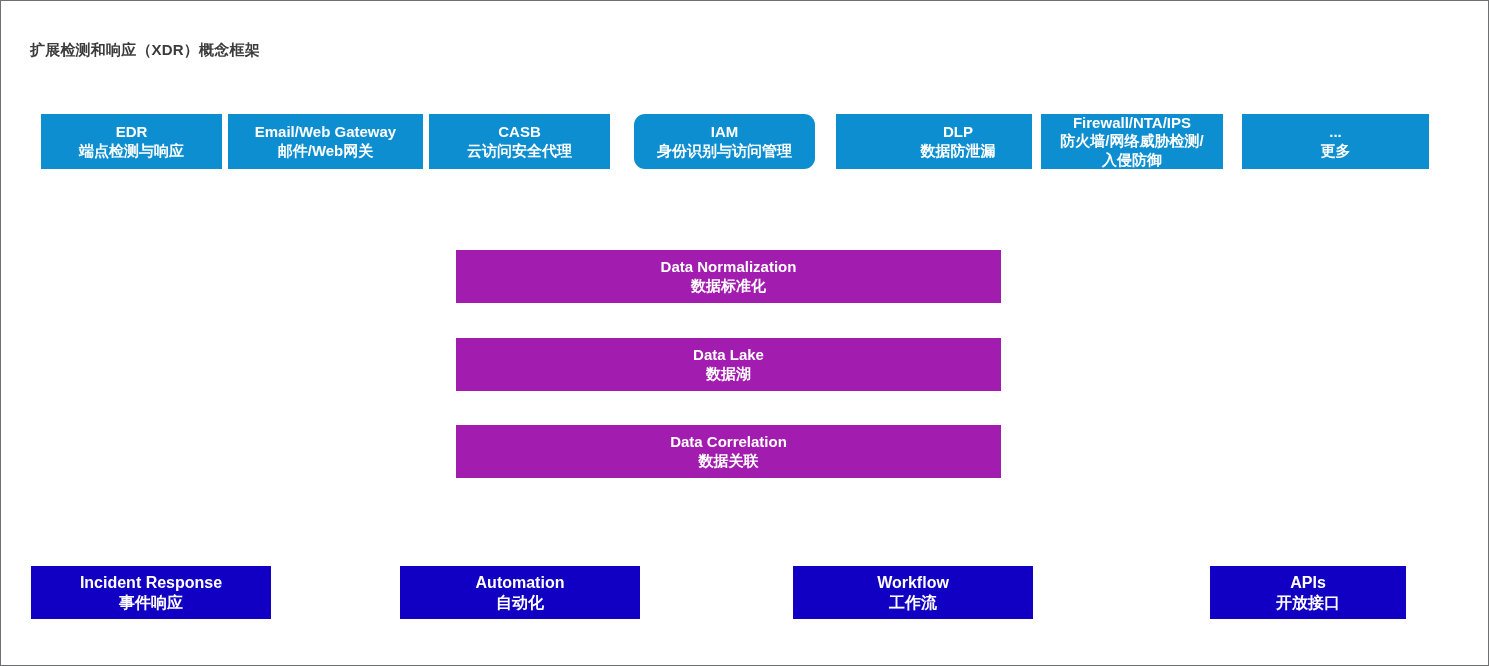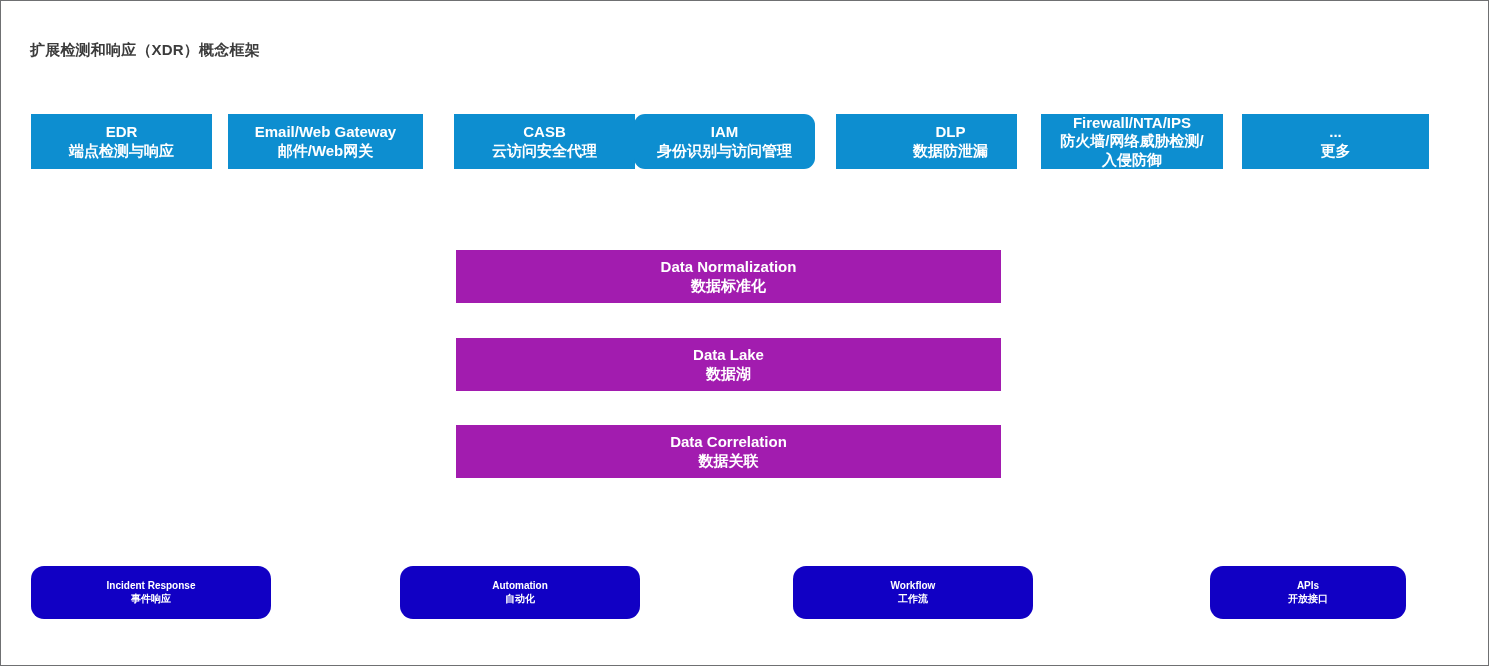--- a/index.html
+++ b/index.html
@@ -65,52 +65,51 @@
     left: 455px;
     width: 545px;
     height: 53px;
     font-size: 15px;
   }
 
   
   .act {
     background: #1100c4;
     height: 53px;
-    font-size: 10px;
-    border-radius: 13px;
+    font-size: 16px;
   }
 </style>
 </head>
 <body>
 
 <div id="canvas">
 
   <div id="page-title">扩展检测和响应（XDR）概念框架</div>
 
-  <div class="node src" style="left:30px; top:113px; width:181px;align-items:center;">
+  <div class="node src" style="left:40px; top:113px; width:181px;align-items:center;">
     <span class="ln ln-en">EDR</span>
     <span class="ln ln-cn">端点检测与响应</span>
   </div>
 
   <div class="node src" style="left:227px; top:113px; width:195px;">
     <span class="ln ln-en">Email/Web Gateway</span>
     <span class="ln ln-cn">邮件/Web网关</span>
   </div>
 
-  <div class="node src" style="left:453px; top:113px; width:181px;">
+  <div class="node src" style="left:428px; top:113px; width:181px;">
     <span class="ln ln-en">CASB</span>
     <span class="ln ln-cn">云访问安全代理</span>
   </div>
 
   <div class="node src" style="left:633px; top:113px; width:181px;border-radius:11px;">
     <span class="ln ln-en">IAM</span>
     <span class="ln ln-cn">身份识别与访问管理</span>
   </div>
 
-  <div class="node src" style="left:835px; top:113px; width:181px;padding-left:48px;">
+  <div class="node src" style="left:835px; top:113px; width:196px;padding-left:48px;">
     <span class="ln ln-en">DLP</span>
     <span class="ln ln-cn">数据防泄漏</span>
   </div>
 
   <div class="node src overflow-text" style="left:1040px; top:113px; width:182px;">
     <span class="ln ln-en">Firewall/NTA/IPS</span>
     <span class="ln ln-cn">防火墙/网络威胁检测/</span>
     <span class="ln ln-cn">入侵防御</span>
   </div>
 

